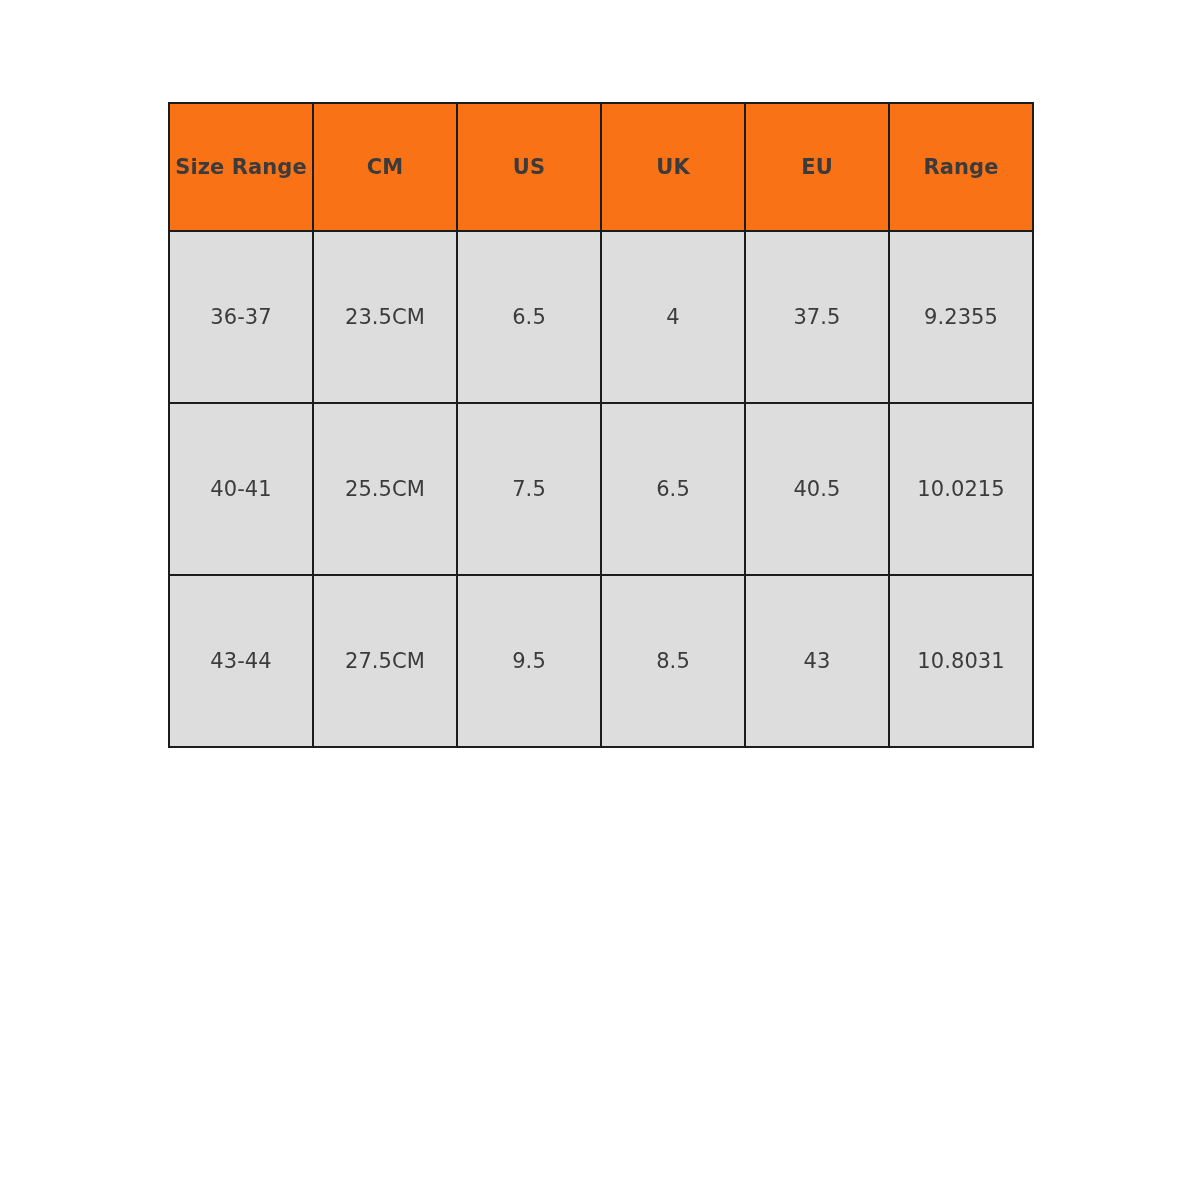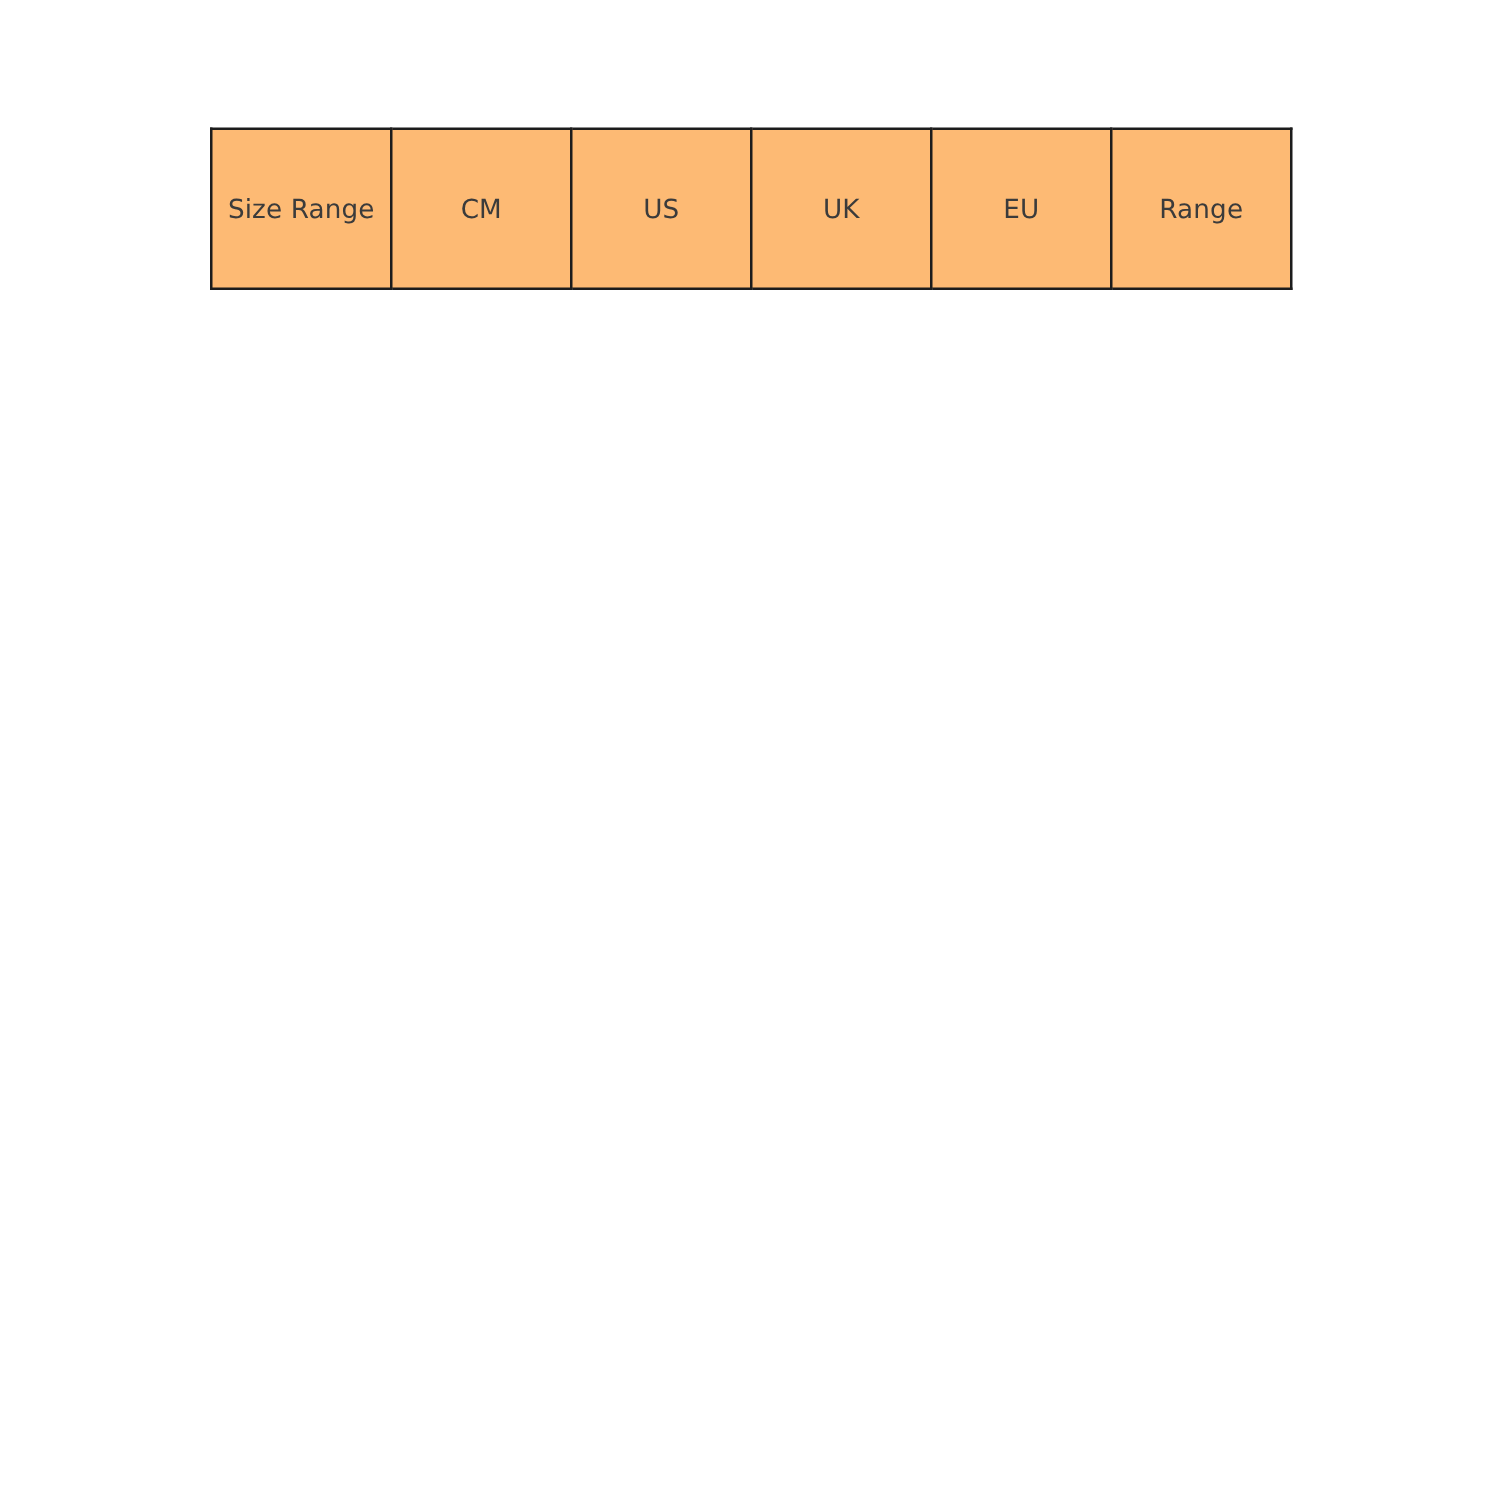--- a/index.html
+++ b/index.html
@@ -45,22 +45,23 @@
     text-align: center;
     vertical-align: middle;
     color: #3b3b3b;
     font-weight: normal;
     font-size: 21px;
     padding: 0 4px;
     letter-spacing: 0.1px;
   }
 
   table.size-table thead th {
-    background: #fdba74;
+    background: #f97316;
     height: 126px;
+    font-weight: bold;
   }
 
   table.size-table tbody tr {
     height: 172px;
   }
 
   table.size-table tbody tr.row-shade td {
     background: #dddddd;
   }
 
@@ -86,16 +87,40 @@
         <tr>
           <th>Size Range</th>
           <th>CM</th>
           <th>US</th>
           <th>UK</th>
           <th>EU</th>
           <th>Range</th>
         </tr>
       </thead>
       <tbody>
+        <tr class="row-shade">
+          <td>36-37</td>
+          <td>23.5CM</td>
+          <td>6.5</td>
+          <td>4</td>
+          <td>37.5</td>
+          <td>9.2355</td>
+        </tr>
+        <tr class="row-shade">
+          <td>40-41</td>
+          <td>25.5CM</td>
+          <td>7.5</td>
+          <td>6.5</td>
+          <td>40.5</td>
+          <td>10.0215</td>
+        </tr>
+        <tr class="row-shade">
+          <td>43-44</td>
+          <td>27.5CM</td>
+          <td>9.5</td>
+          <td>8.5</td>
+          <td>43</td>
+          <td>10.8031</td>
+        </tr>
       </tbody>
     </table>
   </div>
 </div>
 
 </body></html>

